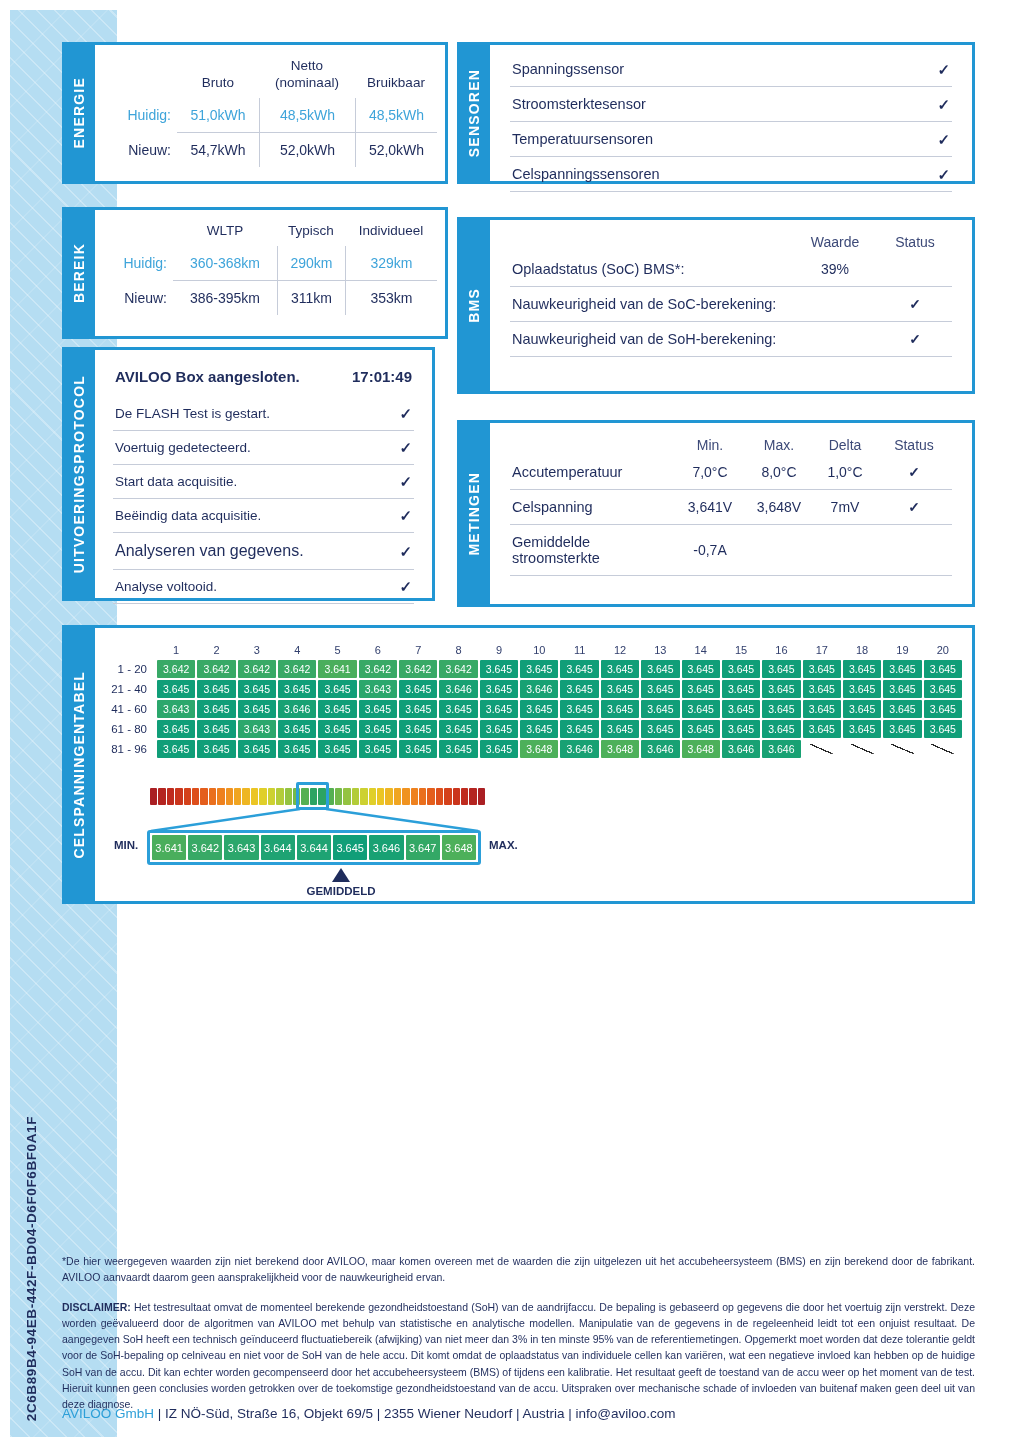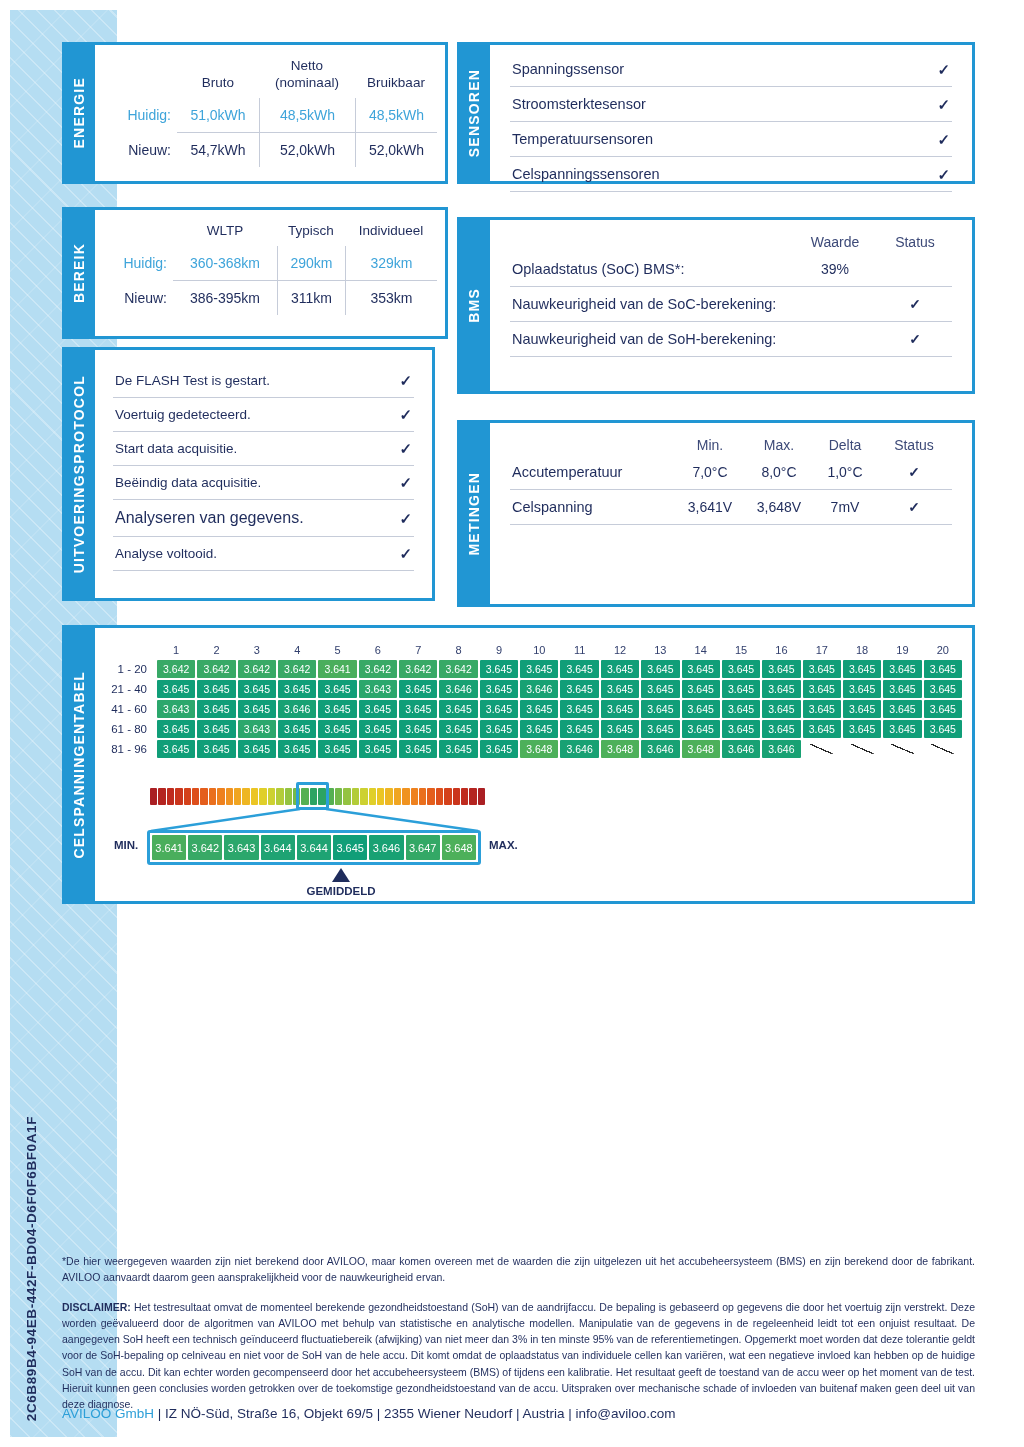--- a/index.html
+++ b/index.html
@@ -181,20 +181,24 @@
         <span class="c70 chk">✓</span>
       </div>
     </div>
   </section>
 
   <section class="panel" style="left:62px;top:347px;width:373px;height:254px">
     <div class="band">
         <span>UITVOERINGSPROTOCOL</span>
       </div>
     <div class="pbody" style="padding:14px 18px 0">
+      <div class="proto-head">
+        <span>AVILOO Box aangesloten.</span>
+        <span>17:01:49</span>
+      </div>
       <div class="rowline">
         <span class="t" style="font-size:13.5px">De FLASH Test is gestart.</span>
         <span class="chk">✓</span>
       </div>
       <div class="rowline">
         <span class="t" style="font-size:13.5px">Voertuig gedetecteerd.</span>
         <span class="chk">✓</span>
       </div>
       <div class="rowline">
         <span class="t" style="font-size:13.5px">Start data acquisitie.</span>
@@ -233,20 +237,27 @@
         <span class="c66">8,0°C</span>
         <span class="c66">1,0°C</span>
         <span class="c72 chk">✓</span>
       </div>
       <div class="cols-row">
         <span class="flexlab">Celspanning</span>
         <span class="c72">3,641V</span>
         <span class="c66">3,648V</span>
         <span class="c66">7mV</span>
         <span class="c72 chk">✓</span>
+      </div>
+      <div class="cols-row">
+        <span class="flexlab">Gemiddelde stroomsterkte</span>
+        <span class="c72">-0,7A</span>
+        <span class="c66"></span>
+          <span class="c66"></span>
+          <span class="c72"></span>
       </div>
     </div>
   </section>
 
   <section class="panel" style="left:62px;top:625px;width:913px;height:279px">
     <div class="band">
         <span>CELSPANNINGENTABEL</span>
       </div>
     <div class="pbody">
       <div class="cv-table">

